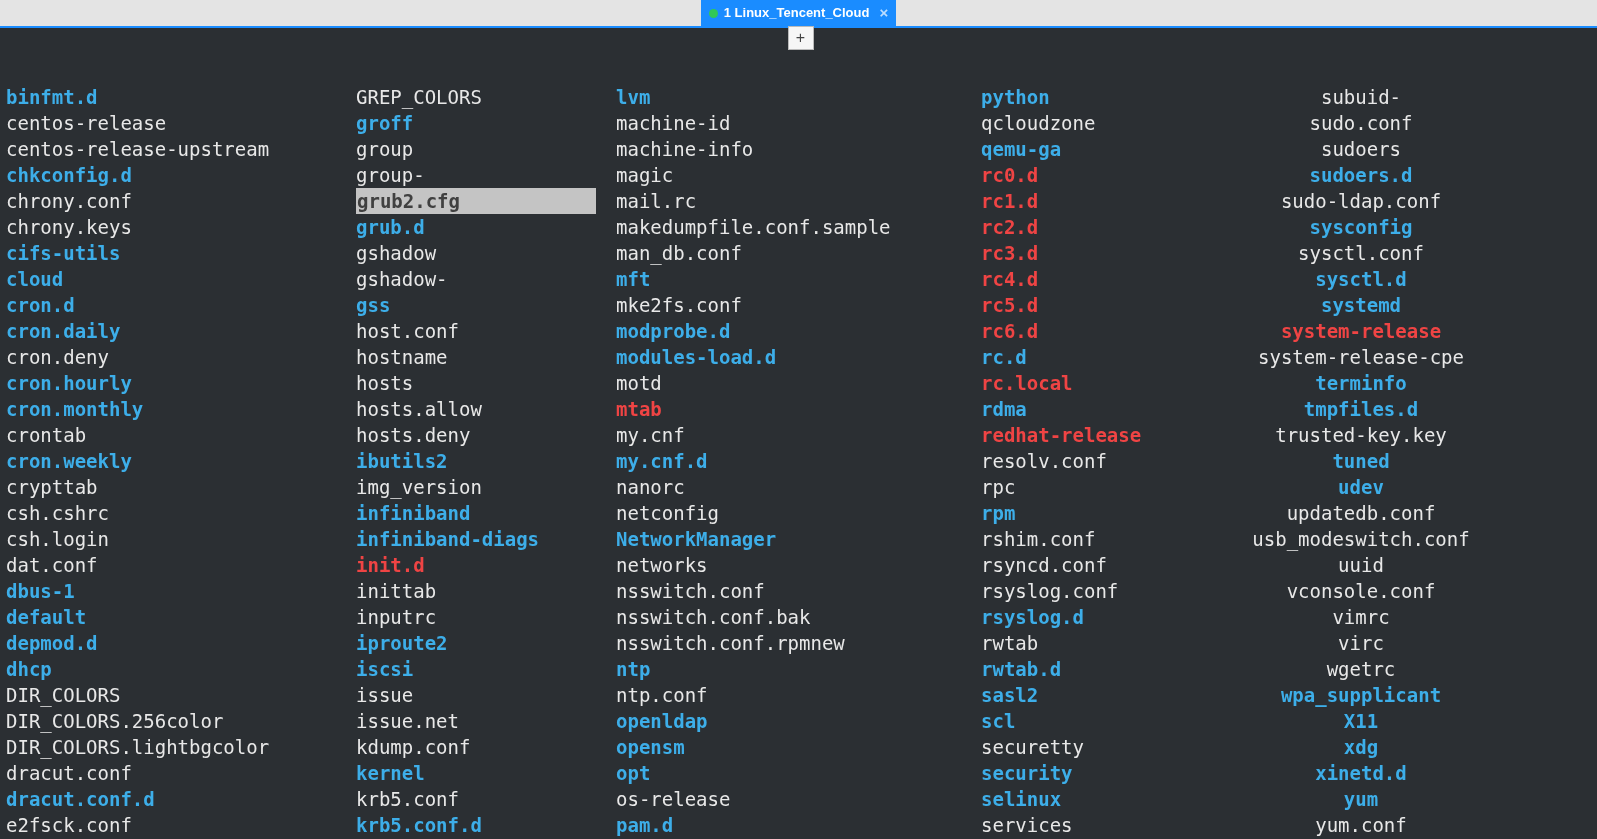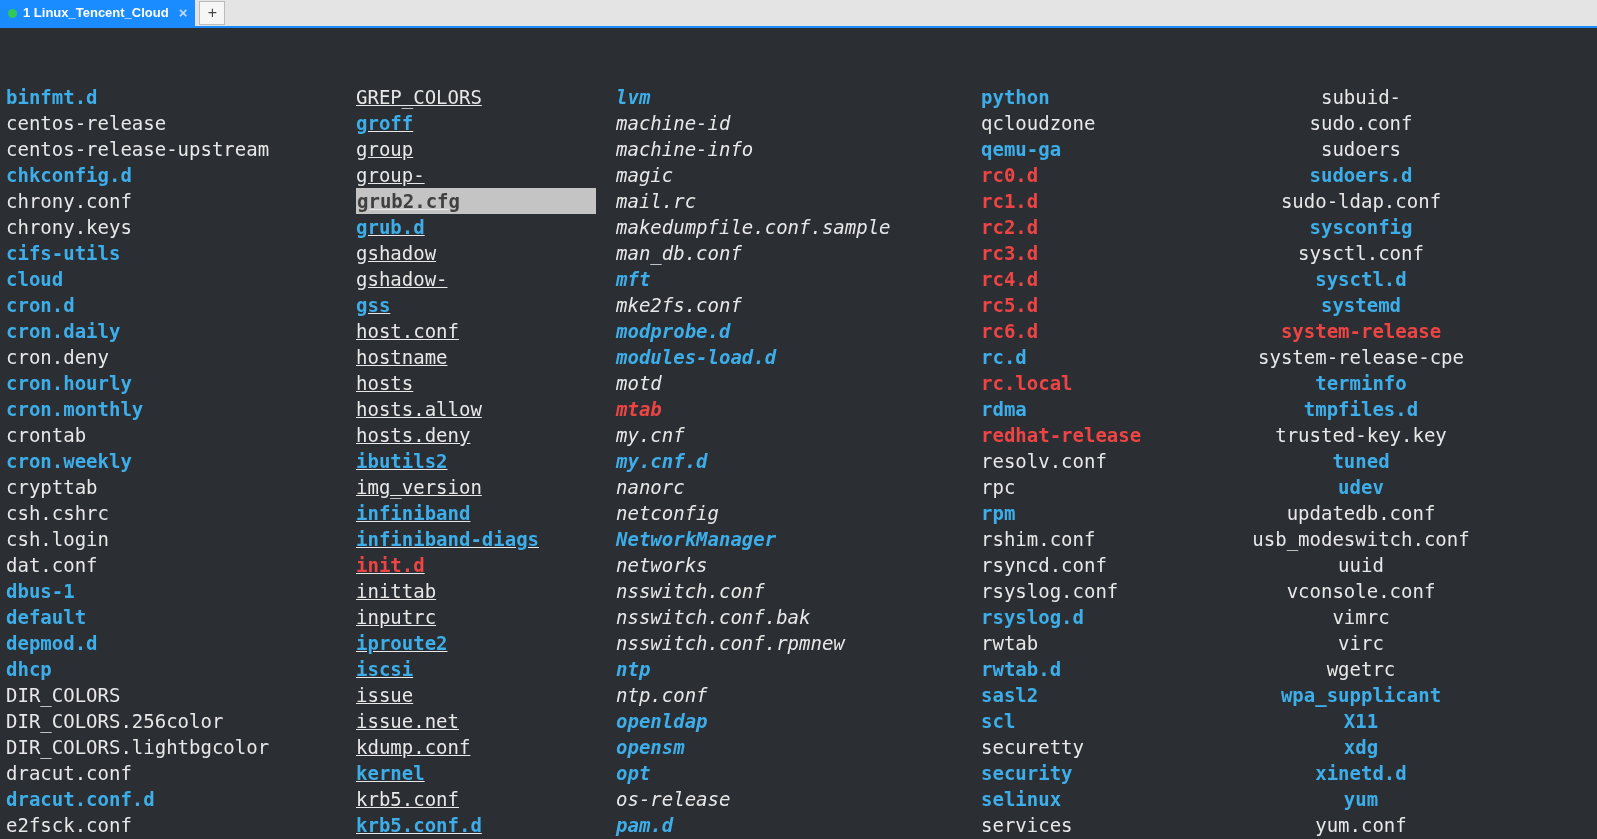--- a/index.html
+++ b/index.html
@@ -15,20 +15,21 @@
     overflow: hidden;
   }
 
   
   .tabbar {
     height: 28px;
     background: #e4e4e4;
     display: flex;
     align-items: center;
     border-bottom: 2px solid #1a8cff;
+    flex-direction: column;
   }
   .tab {
     height: 26px;
     display: flex;
     align-items: center;
     gap: 6px;
     padding: 0 8px 0 8px;
     font-family: "Segoe UI", Arial, sans-serif;
     font-size: 13px;
     font-weight: 600;
@@ -71,22 +72,22 @@
   .cols {
     display: flex;
     gap: 20px;
   }
   .col {
     display: flex;
     flex-direction: column;
   }
   
   .col.c0 { width: 330px; }
-  .col.c1 { width: 240px; text-decoration: underline; }
-  .col.c2 { width: 345px; font-style: italic; }
+  .col.c1 { width: 240px; }
+  .col.c2 { width: 345px; }
   .col.c3 { width: 210px; }
   .col.c4 { width: 300px; text-align: center; }
   .entry {
     height: 26px;
     display: inline-block;
   }
   .plain { color: #e8e8e8; font-weight: 400; }
   .dir   { color: #3daee9; font-weight: 700; }
   .link  { color: #ef4444; font-weight: 700; }
   .hl    {

